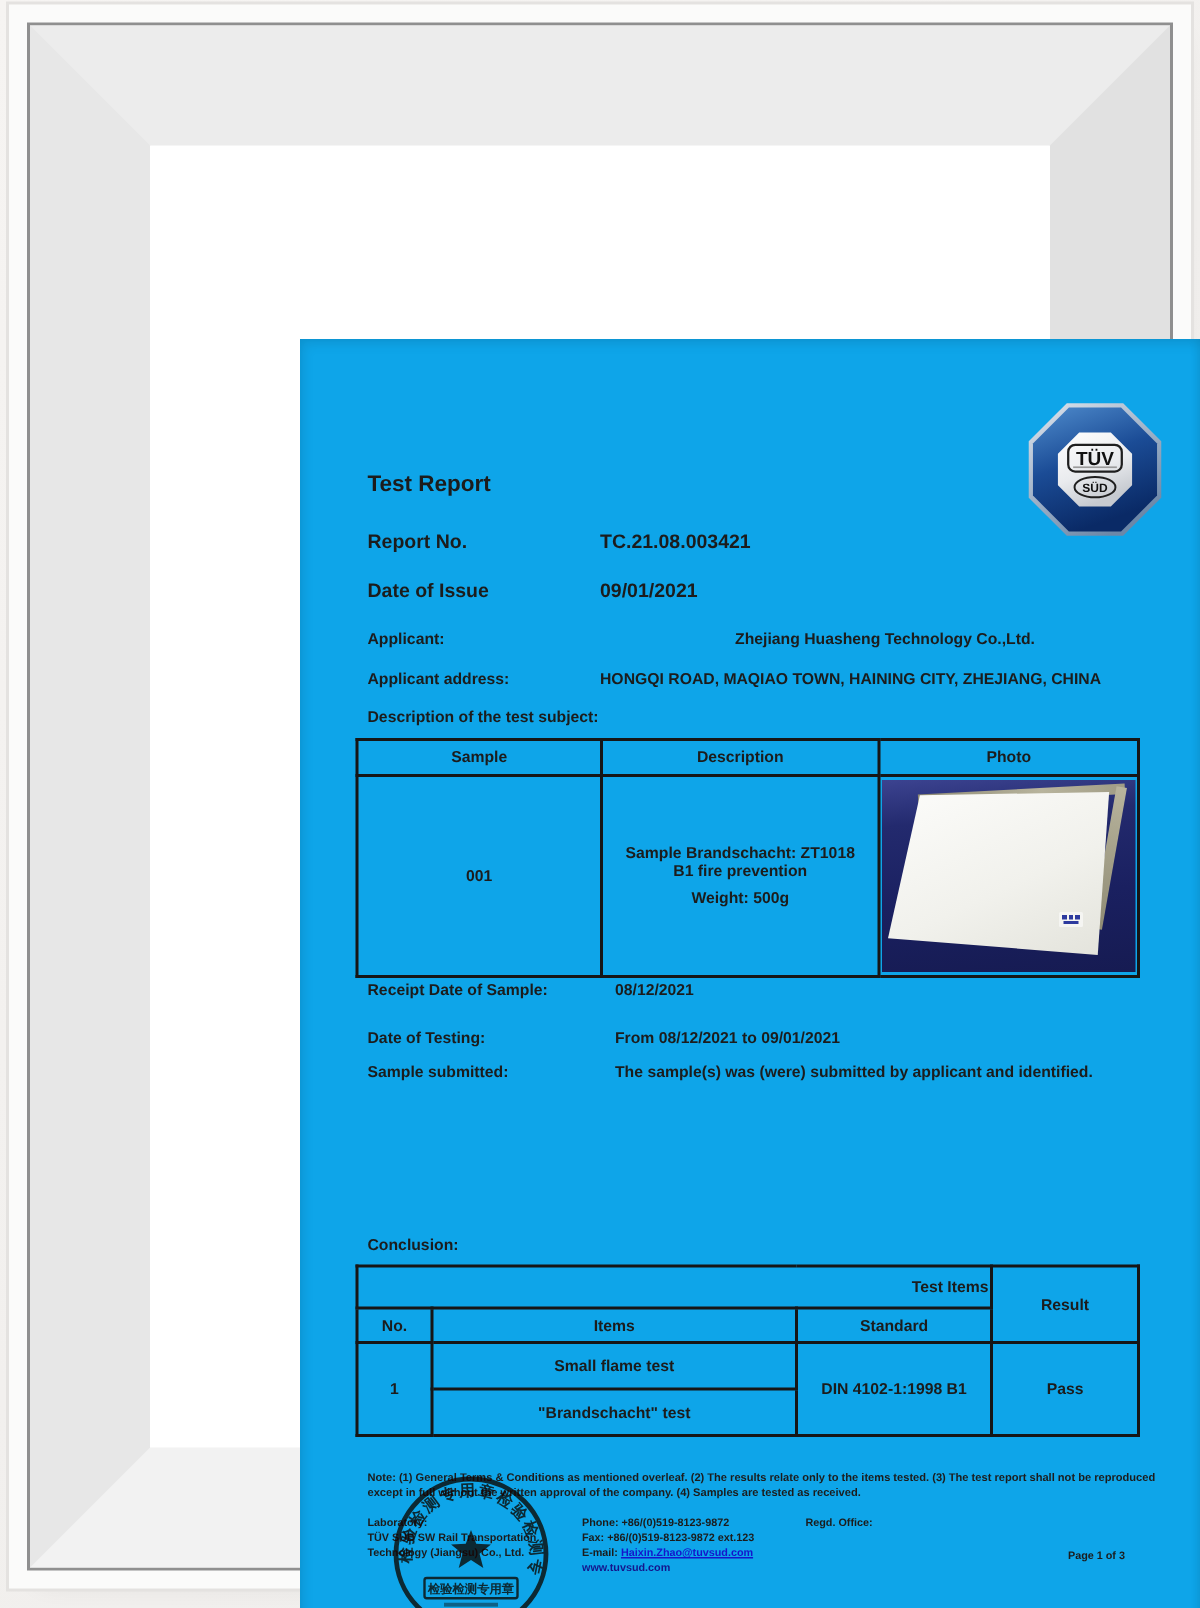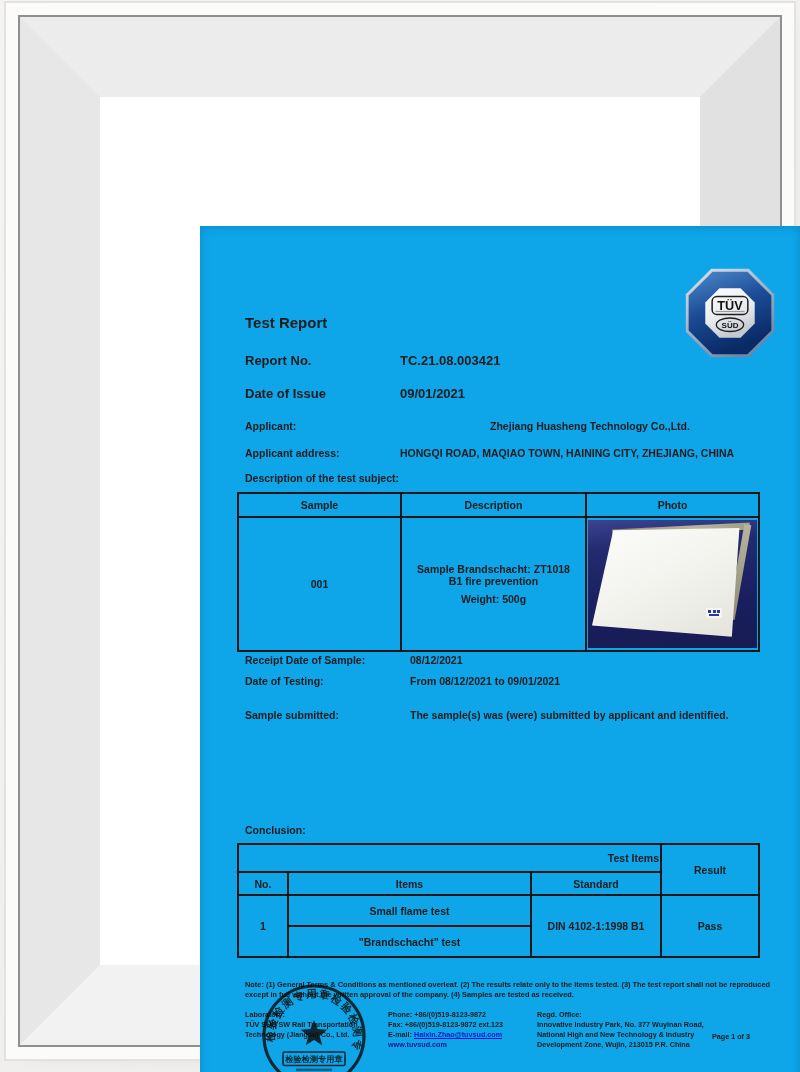--- a/index.html
+++ b/index.html
@@ -162,21 +162,21 @@
             </div>
           </td>
         </tr>
       </tbody>
         </table>
 
       <div class="row row10 rcpt" style="top:428px;">
         <span class="lab">Receipt Date of Sample:</span>
         <span class="val">08/12/2021</span>
       </div>
-      <div class="row row10 rcpt" style="top:449px;">
+      <div class="row row10 rcpt" style="top:460px;">
         <span class="lab">Date of Testing:</span>
         <span class="val">From 08/12/2021 to 09/01/2021</span>
       </div>
       <div class="row row10 rcpt" style="top:483px;">
         <span class="lab">Sample submitted:</span>
         <span class="val">The sample(s) was (were) submitted by applicant and identified.</span>
       </div>
 
       <div class="row row10" style="top:598px;">
         <span class="lab">Conclusion:</span>
@@ -224,21 +224,20 @@
         <span class="hd">Fax: +86/(0)519-8123-9872 ext.123</span>
         <span class="hd">
           <span>E-mail:</span>
           <a class="email" href="#">Haixin.Zhao@tuvsud.com</a>
         </span>
         <span class="hd web">www.tuvsud.com</span>
       </div>
 
       <div class="fcol regd-col">
         <span class="hd">Regd. Office:</span>
-        <span>Innovative Industry Park, No. 377 Wuyinan Road, National High and New Technology &amp; Industry Development Zone, Wujin, 213015 P.R. China</span>
       </div>
 
       <div class="fcol page-col">Page 1 of 3</div>
 
       <svg class="abs stamp" viewBox="0 0 108 108">
         <defs>
           <path id="arcPath" d="M 15 64 A 40 40 0 1 1 93 64" fill="none"></path>
         </defs>
         <circle cx="54" cy="54" r="50" fill="none" stroke="#d42a22" stroke-width="3.2"></circle>
         <text font-size="10.5" font-weight="bold" fill="#d42a22" letter-spacing="1.5" font-family="DejaVu Sans, sans-serif">

